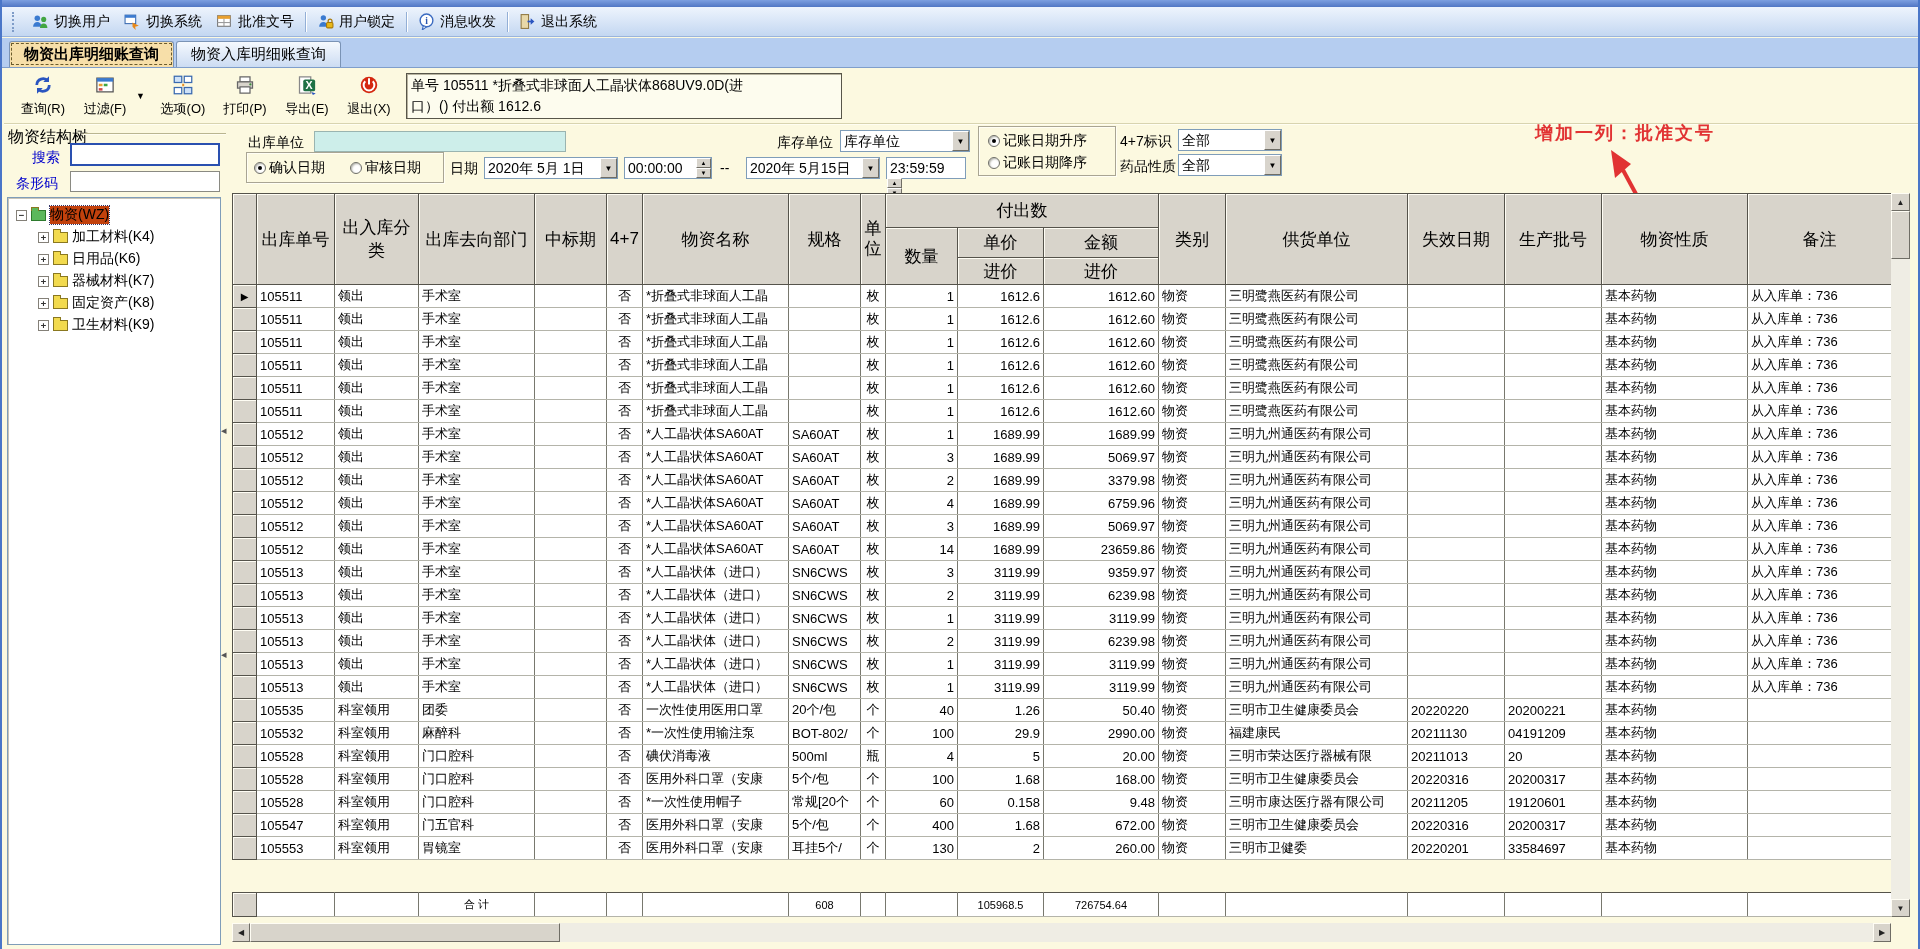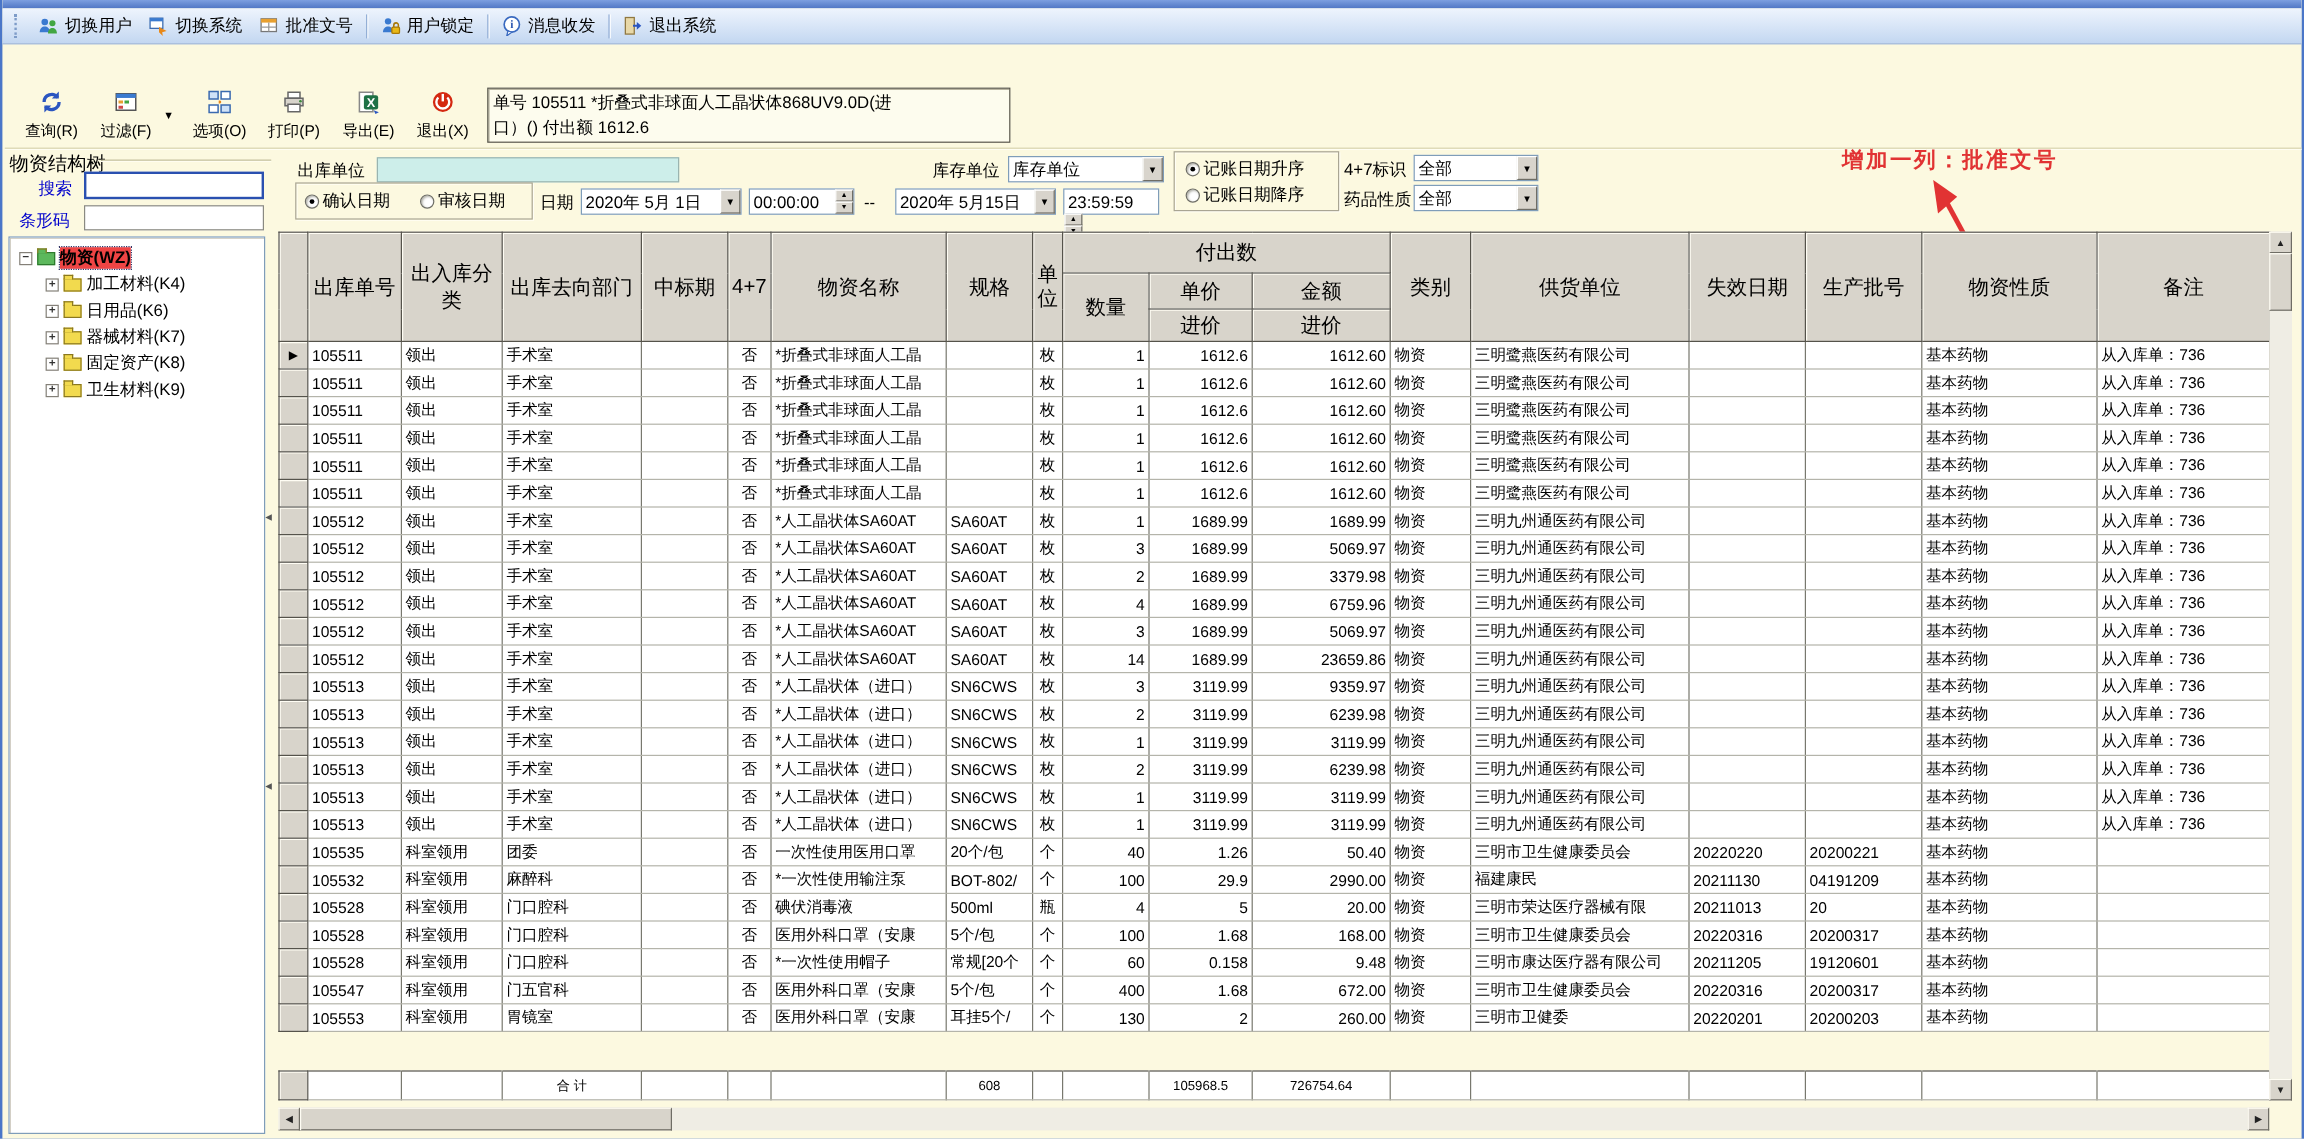--- a/index.html
+++ b/index.html
@@ -43,21 +43,21 @@
   .sb-input{position:absolute;background:#fff;}
   #tree{position:absolute;left:5px;top:197px;width:214px;height:748px;background:#fff;
        border:1px solid #7f9db9;box-shadow:inset 1px 1px 0 #c8c4b8;font-size:14px;overflow:hidden;padding-top:6px;}
   .trow{display:flex;align-items:center;height:22px;gap:4px;}
   .expbox{width:11px;height:11px;border:1px solid #848078;background:#fff;
        font:bold 9px/9px "DejaVu Sans Mono",monospace;text-align:center;color:#333;flex:none;}
   .folder{width:15px;height:11px;background:#f2da4e;border:1px solid #8a7820;position:relative;flex:none;}
   .folder:before{content:"";position:absolute;left:-1px;top:-4px;width:6px;height:3px;
        background:inherit;border:1px solid #8a7820;border-bottom:none;}
   .folder.green{background:#5cb85c;border-color:#2d7a2d;}
-  .tlabel.sel{background:#ef4444;outline:1px dotted #336;font-weight:bold;}
+  .tlabel.sel{background:#c2410c;outline:1px dotted #336;}
   
   #filters{position:absolute;left:230px;top:124px;width:1688px;height:66px;font-size:14px;}
   .f-abs{position:absolute;white-space:nowrap;}
   .cyan-input{background:#cdeeea;border:1px solid #9ab4b0;height:21px;}
   .combo{display:flex;border:1px solid #7f9db9;background:#fff;height:22px;align-items:stretch;}
   .combo .val{flex:1;padding:1px 3px;font-size:14px;line-height:18px;overflow:hidden;}
   .combo .cbtn{width:17px;background:#d8d4cc;border:1px solid;border-color:#fff #6f6d65 #6f6d65 #fff;
        font-size:8px;display:flex;align-items:center;justify-content:center;}
   .spin{display:flex;border:1px solid #7f9db9;background:#fff;height:22px;}
   .spin .val{flex:1;padding:1px 3px;font-size:14px;line-height:18px;}
@@ -164,20 +164,24 @@
               <rect x="2" y="1.5" width="7" height="13" fill="#e8d8a8" stroke="#907840"></rect>
               <path d="M8 8h4" stroke="#2a55c0" stroke-width="1.6"></path>
               <path d="M11 5l3.5 3-3.5 3z" fill="#2a55c0"></path>
             </svg>
           </span>
           <span>退出系统</span>
         </div>
       </span>
   </div>
 
+  <div id="tabbar">
+    <div class="tab active">物资出库明细账查询</div>
+    <div class="tab">物资入库明细账查询</div>
+  </div>
 
   <div id="toolbar2">
     <span id="tb2-items" style="display:flex;align-items:center;margin-left:8px;">
         <div class="qbtn">
           <span><svg viewBox="0 0 16 16">
               <path d="M3 8a5 5 0 0 1 9-3" fill="none" stroke="#2a55c0" stroke-width="2.2"></path>
               <path d="M12.8 1v4.6H8.2z" fill="#2a55c0"></path>
               <path d="M13 8a5 5 0 0 1-9 3" fill="none" stroke="#2a55c0" stroke-width="2.2"></path>
               <path d="M3.2 15v-4.6h4.6z" fill="#2a55c0"></path>
             </svg></span>
@@ -880,21 +884,21 @@
           <td class="al-c">否</td>
           <td>医用外科口罩（安康</td>
           <td>耳挂5个/</td>
           <td class="al-c">个</td>
           <td class="al-r">130</td>
           <td class="al-r">2</td>
           <td class="al-r">260.00</td>
           <td>物资</td>
           <td>三明市卫健委</td>
           <td>20220201</td>
-          <td>20200203</td>
+          <td>33584697</td>
           <td>基本药物</td>
           <td></td>
         </tr>
       </tbody>
   </table>
 
   <table class="grid" id="footgrid">
     <colgroup>
       <col style="width:24px">
         <col style="width:78px">

